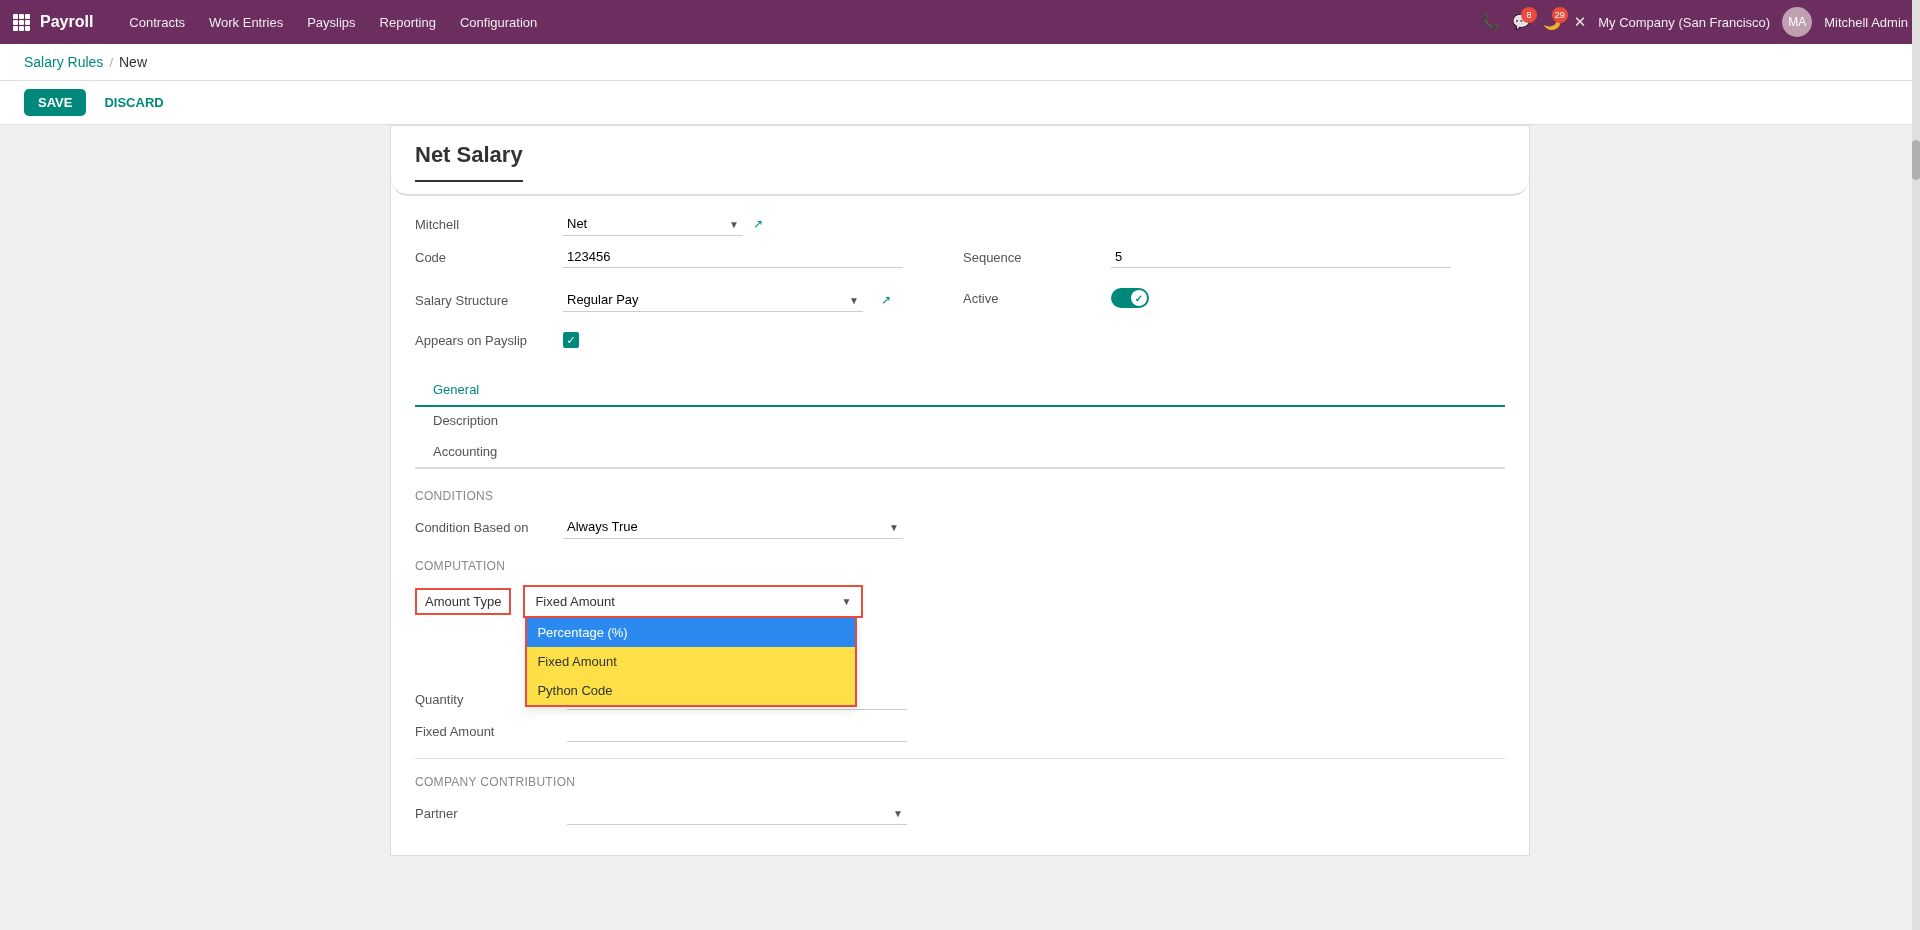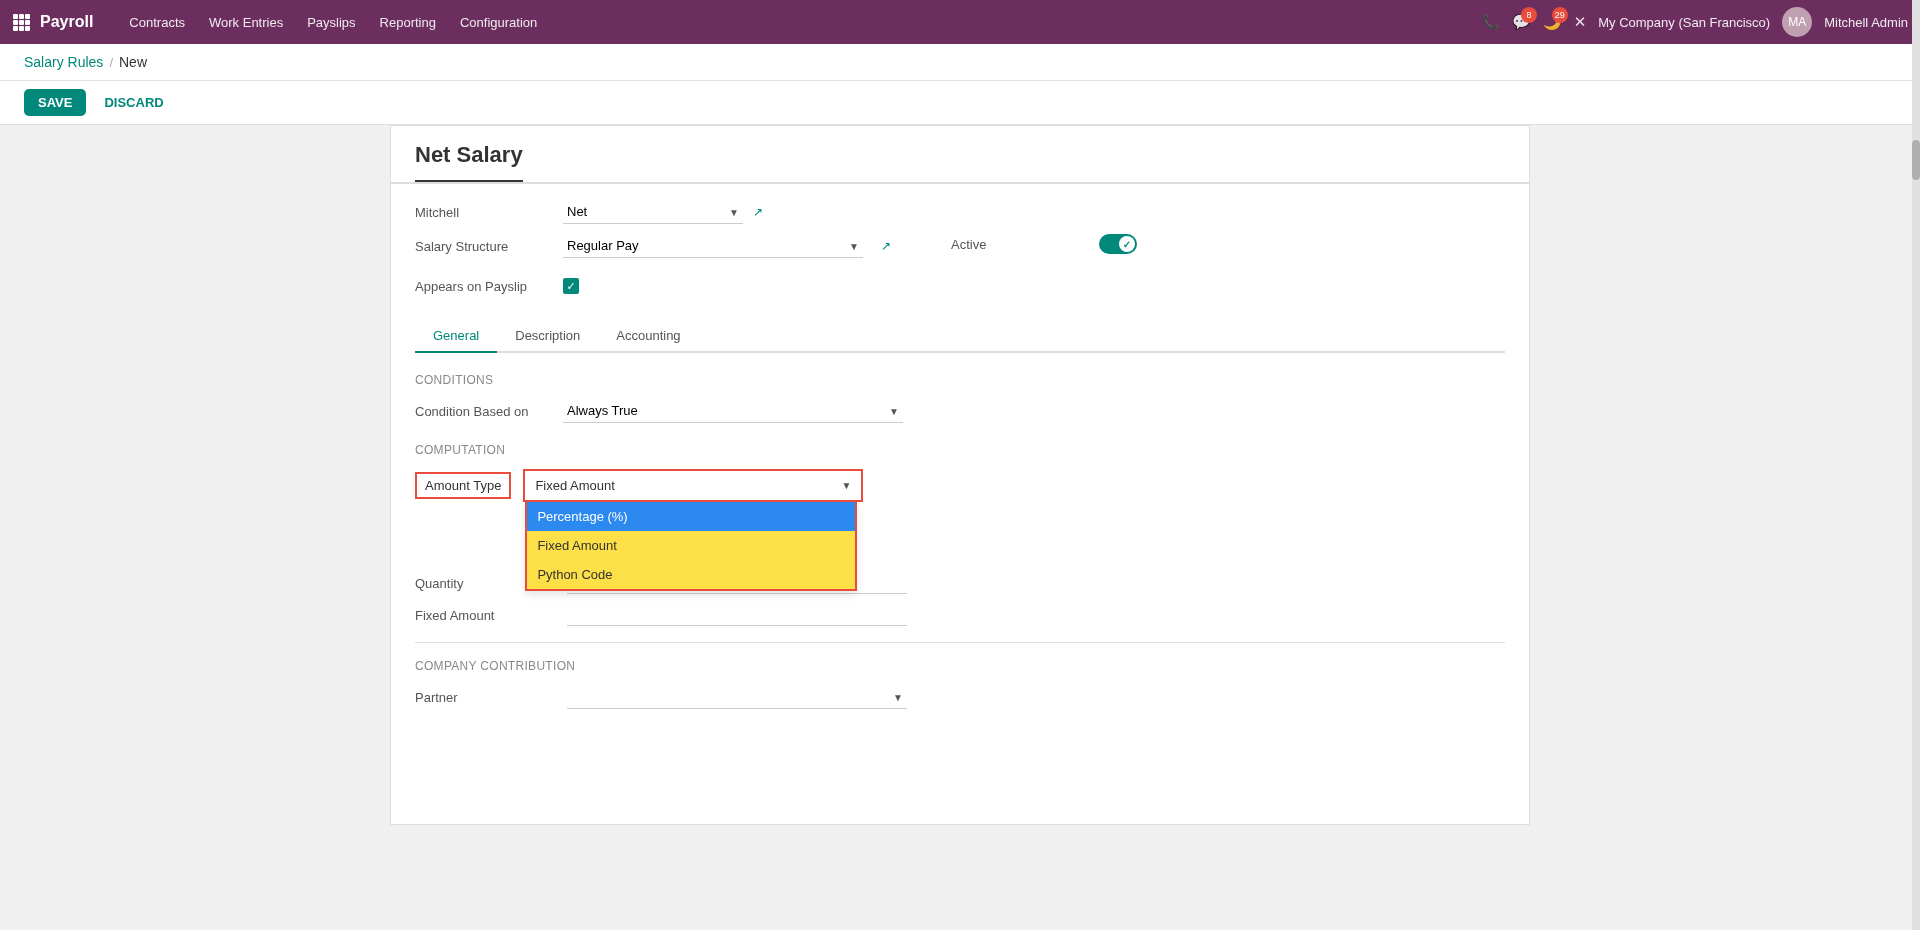--- a/index.html
+++ b/index.html
@@ -135,22 +135,23 @@
     .form-card {
       background: white;
       margin: 0 auto;
       max-width: 1140px;
       min-height: 700px;
       border: 1px solid #ddd;
     }
 
     
     .form-header {
-      padding: 16px 24px 0;
+      padding: 16px 24px 12px;
       border-bottom: 2px solid #ddd;
+      border-radius: 17px;
     }
     .form-title {
       font-size: 22px;
       font-weight: bold;
       color: #333;
       padding-bottom: 12px;
       border-bottom: 2px solid #333;
       display: inline-block;
     }
 
@@ -232,20 +233,21 @@
       justify-content: center;
       color: white;
       font-size: 11px;
     }
 
     
     .tabs {
       display: flex;
       border-bottom: 2px solid #ddd;
       margin: 0 24px;
+      flex-direction: column;
     }
     .tab {
       padding: 8px 18px;
       cursor: pointer;
       font-size: 13px;
       color: #555;
       border-bottom: 2px solid transparent;
       margin-bottom: -2px;
     }
     .tab.active {
@@ -458,37 +460,45 @@
             </select>
             <span class="dropdown-arrow">▼</span>
           </div>
           <span class="ext-link">↗</span>
         </div>
       </div>
 
       <div class="two-col">
         <div class="field-group">
           <div class="field-row">
+            <span class="field-label">Code</span>
+            <input class="field-input" type="text" style="width: 340px;" value="123456">
+          </div>
+          <div class="field-row">
             <span class="field-label">Salary Structure</span>
             <div style="display:flex; align-items:center; gap:14px;">
               <div class="dropdown-wrapper">
                 <select class="dropdown-select" style="min-width:300px;">
                   <option>Regular Pay</option>
                 </select>
                 <span class="dropdown-arrow">▼</span>
               </div>
               <span class="ext-link">↗</span>
             </div>
           </div>
           <div class="field-row">
             <span class="field-label">Appears on Payslip</span>
             <div class="checkbox-checked">✓</div>
           </div>
         </div>
         <div class="field-group">
+          <div class="field-row">
+            <span class="field-label">Sequence</span>
+            <input class="field-input" type="text" style="width: 340px;" value="5">
+          </div>
           <div class="field-row">
             <span class="field-label">Active</span>
             <div class="toggle-switch">
               <div class="toggle-track">
                 <div class="toggle-thumb">
                   <span class="toggle-check">✓</span>
                 </div>
               </div>
             </div>
           </div>

